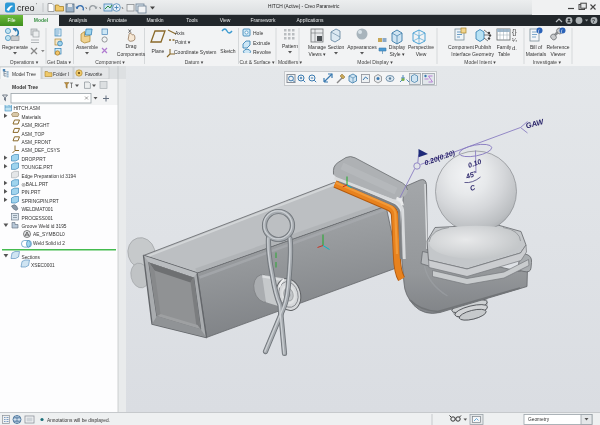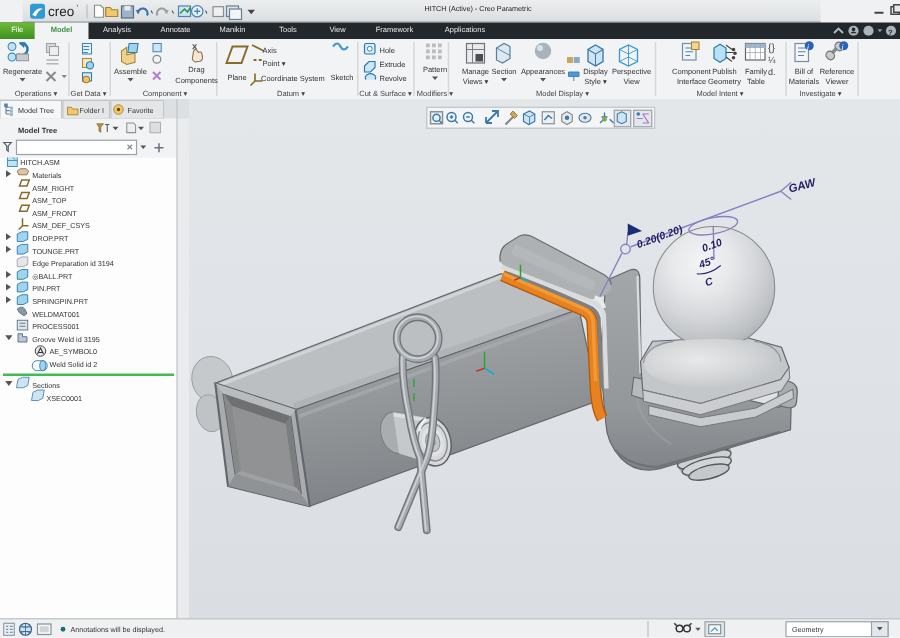--- a/index.html
+++ b/index.html
@@ -1,21 +1,21 @@
 <!DOCTYPE html>
 <html><head>
 <meta charset="utf-8">
 <style>
   html,body{margin:0;padding:0;}
   #app{position:relative;width:600px;height:425px;overflow:hidden;
        font-family:"Liberation Sans",sans-serif;background:#f0f1f2;
        -webkit-font-smoothing:antialiased;}
   .abs{position:absolute;}
   
-  #titlebar{position:absolute;left:15px;top:0;width:532px;height:15px;
+  #titlebar{position:absolute;left:0;top:0;width:532px;height:15px;
     background:linear-gradient(#eceeef,#dcdfe1);border-bottom:1px solid #b4b8bb;box-sizing:border-box;}
   .ttxt{position:absolute;font-size:4.8px;color:#222;white-space:nowrap;}
   
   #tabbar{position:absolute;left:0;top:15px;width:600px;height:11px;background:#22272b;}
   .tab{position:absolute;top:0;height:11px;line-height:11px;font-size:5px;color:#e7e9ea;text-align:center;}
   #tab-file{left:0;width:23px;background:linear-gradient(#6dbb39,#3f8f1f);color:#fff;}
   #tab-model{left:23px;width:36px;background:#f2f3f4;color:#3d9348;font-weight:bold;}
   
   #ribbon{position:absolute;left:0;top:26px;width:600px;height:41px;background:#f2f3f4;
     border-bottom:1px solid #c6c9cc;box-sizing:border-box;}

